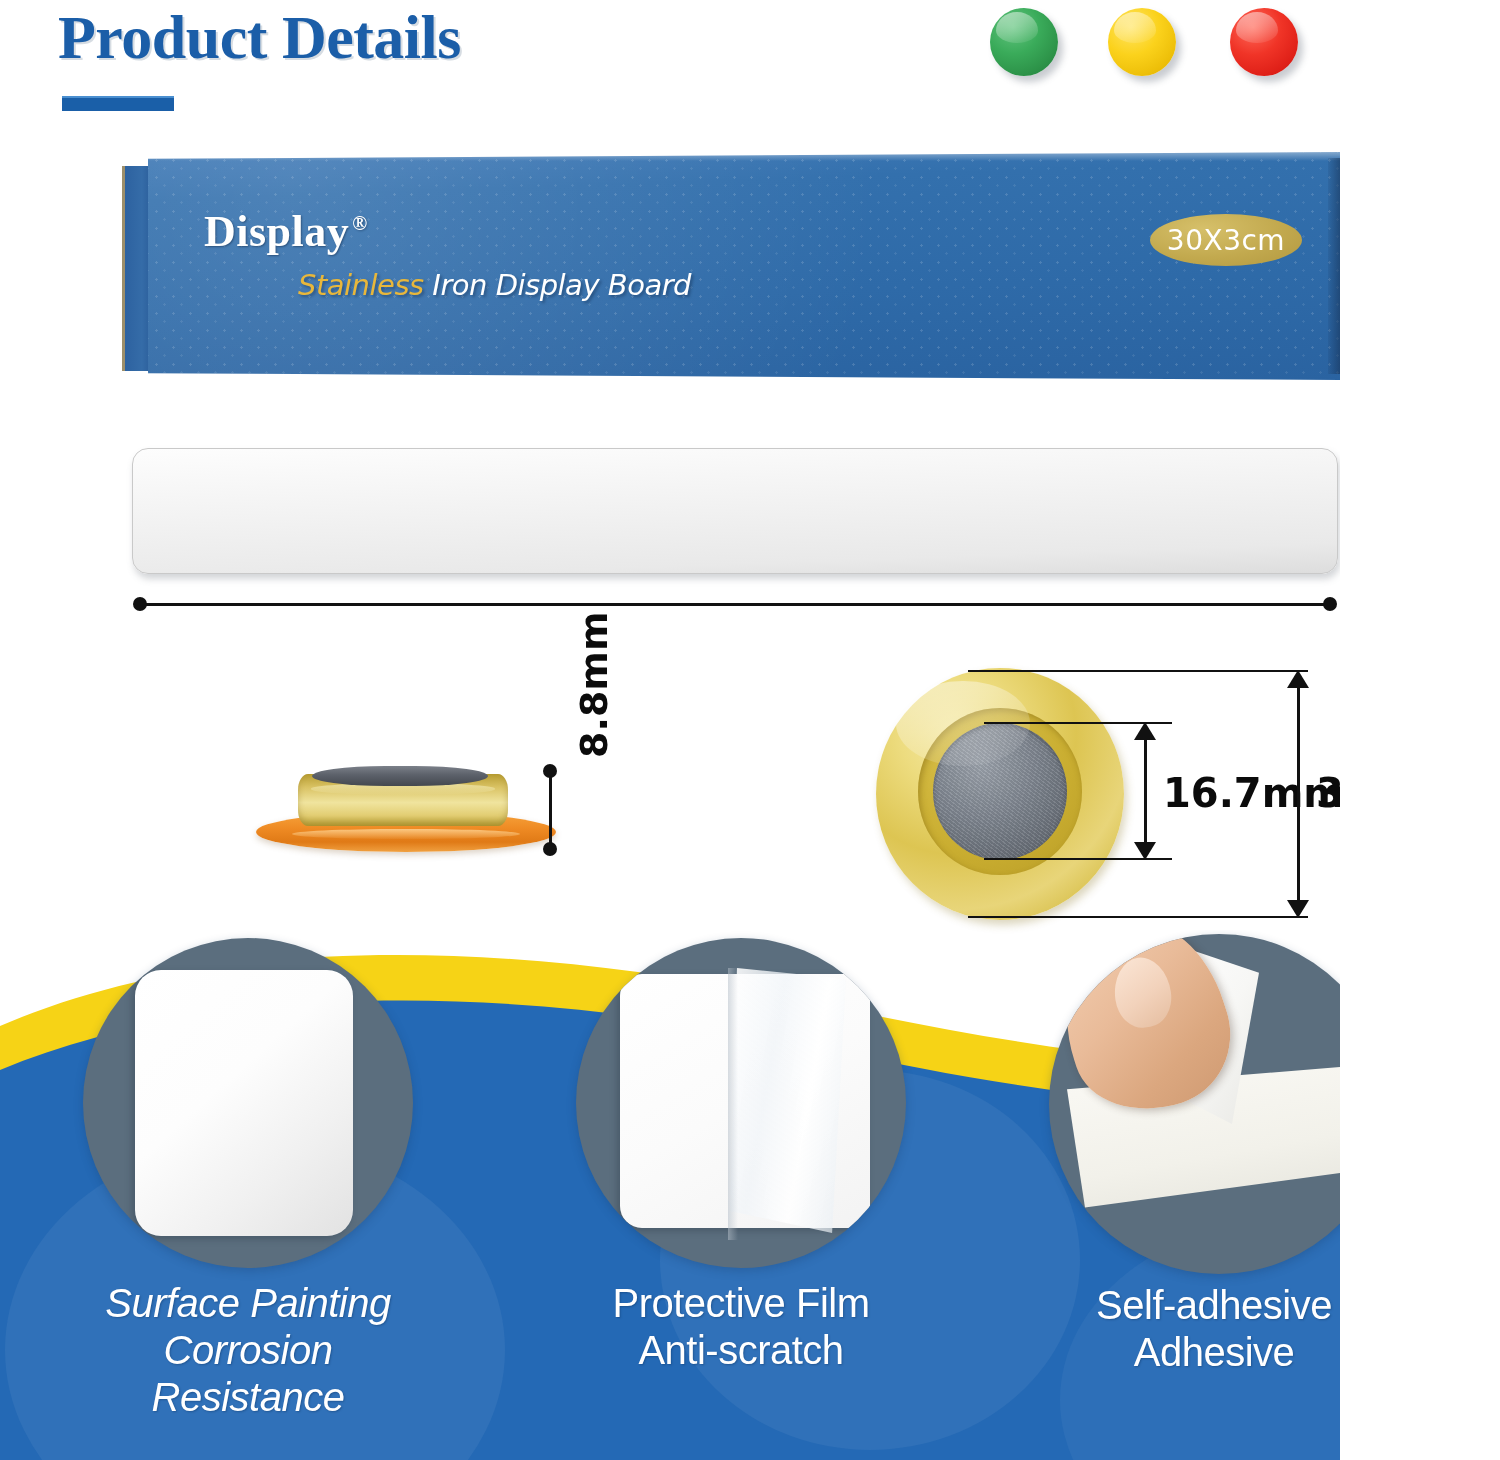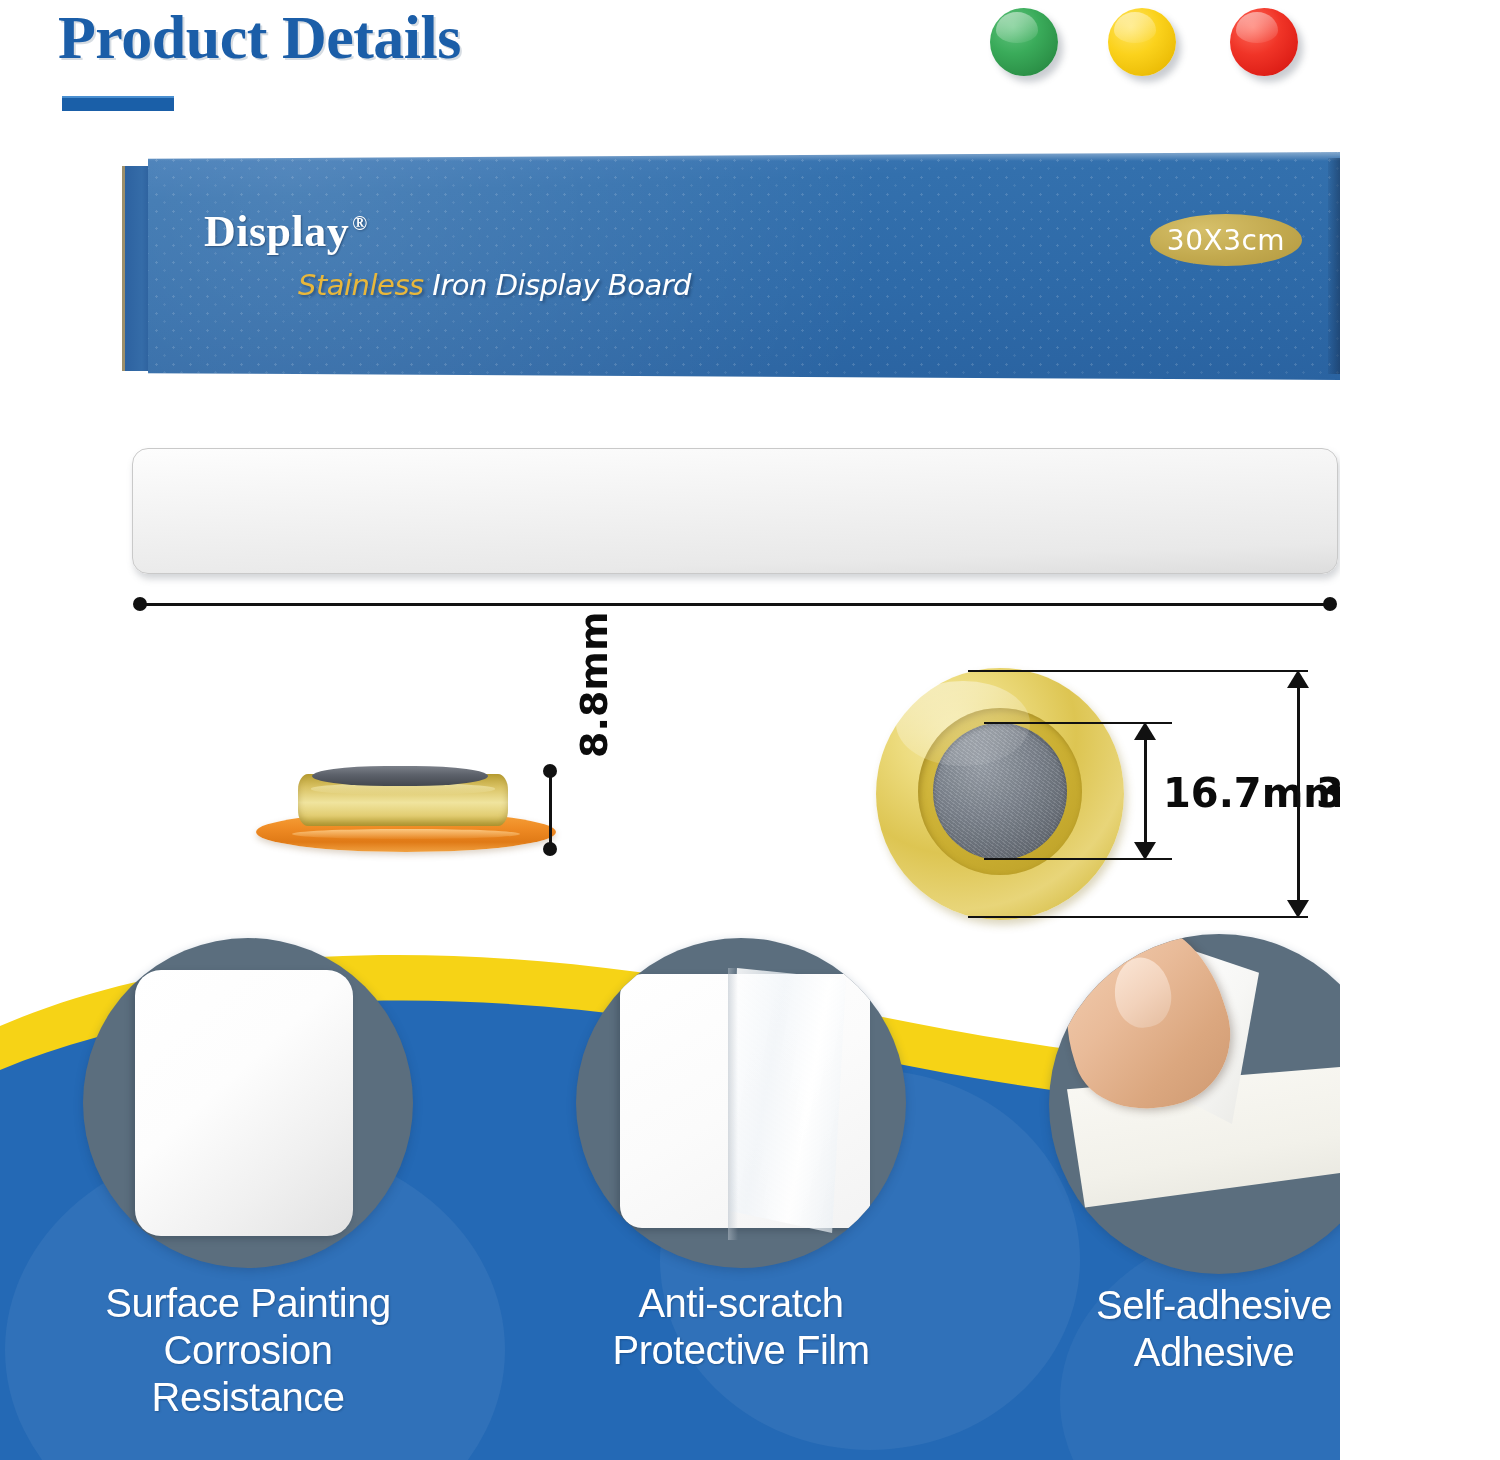--- a/index.html
+++ b/index.html
@@ -448,21 +448,21 @@
     left: 0;
     top: 0;
     width: 1500px;
     height: 530px;
   }
   .feature {
     position: absolute;
     width: 330px;
     text-align: center;
   }
-  .feature-0 { left: 83px; top: 8px; }
+  .feature-0 { left: 83px; top: 8px; font-style: italic; }
   .feature-1 { left: 576px; top: 8px; }
   .feature-2 { left: 1049px; top: 4px; text-align: center; }
   .thumb {
     position: relative;
     width: 330px;
     height: 330px;
     border-radius: 50%;
     overflow: hidden;
     background: #5b6e7e;
     box-shadow: 0 3px 10px rgba(20,50,90,0.25);
@@ -662,22 +662,22 @@
       </div>
     </div>
 
     <div class="feature feature-1">
       <div class="thumb">
         <div class="plate-b"></div>
         <div class="film"></div>
         <div class="film-edge"></div>
       </div>
       <div class="caption">
+        <div>Protective Film</div>
         <div>Anti-scratch</div>
-        <div>Protective Film</div>
       </div>
     </div>
 
     <div class="feature feature-2">
       <div class="thumb thumb-2">
         <div class="peel-base"></div>
         <div class="peel-flap"></div>
         <div class="hand">
           <div class="nail"></div>
         </div>

